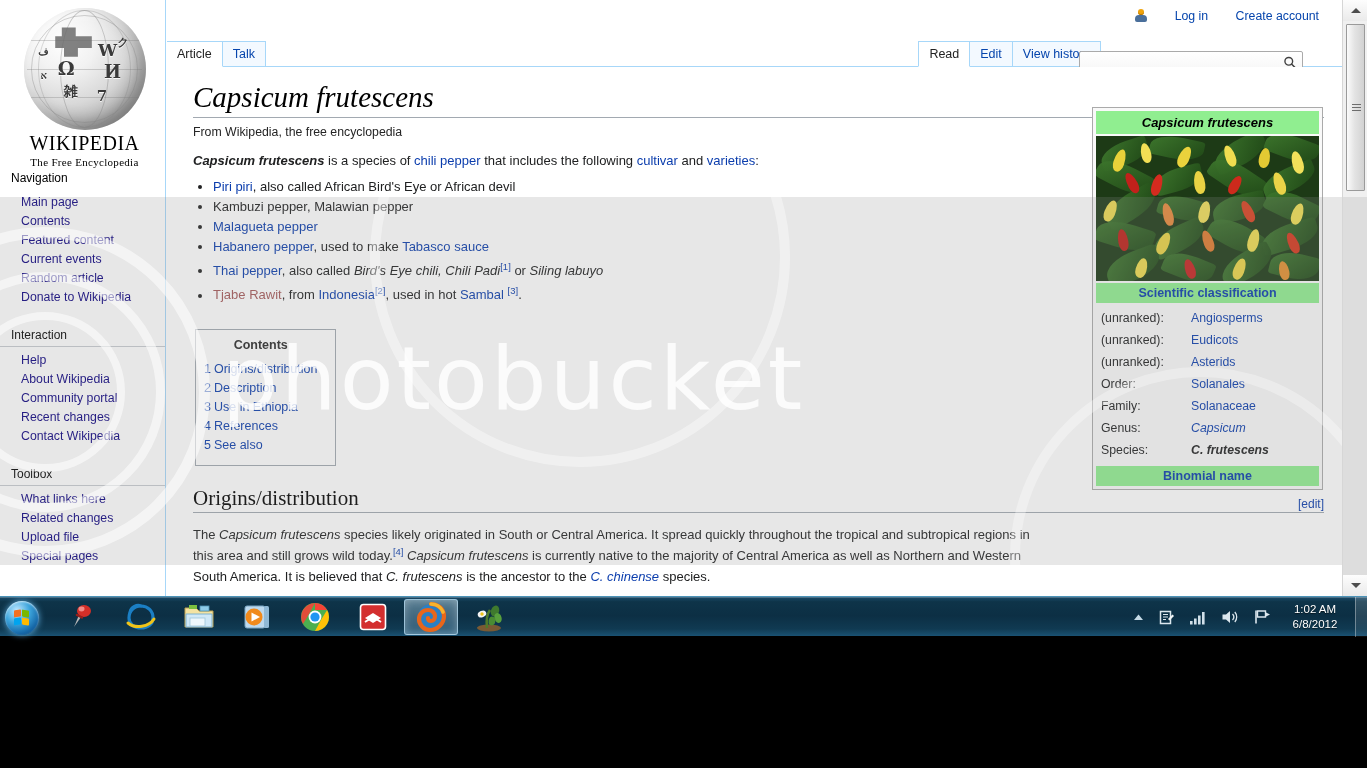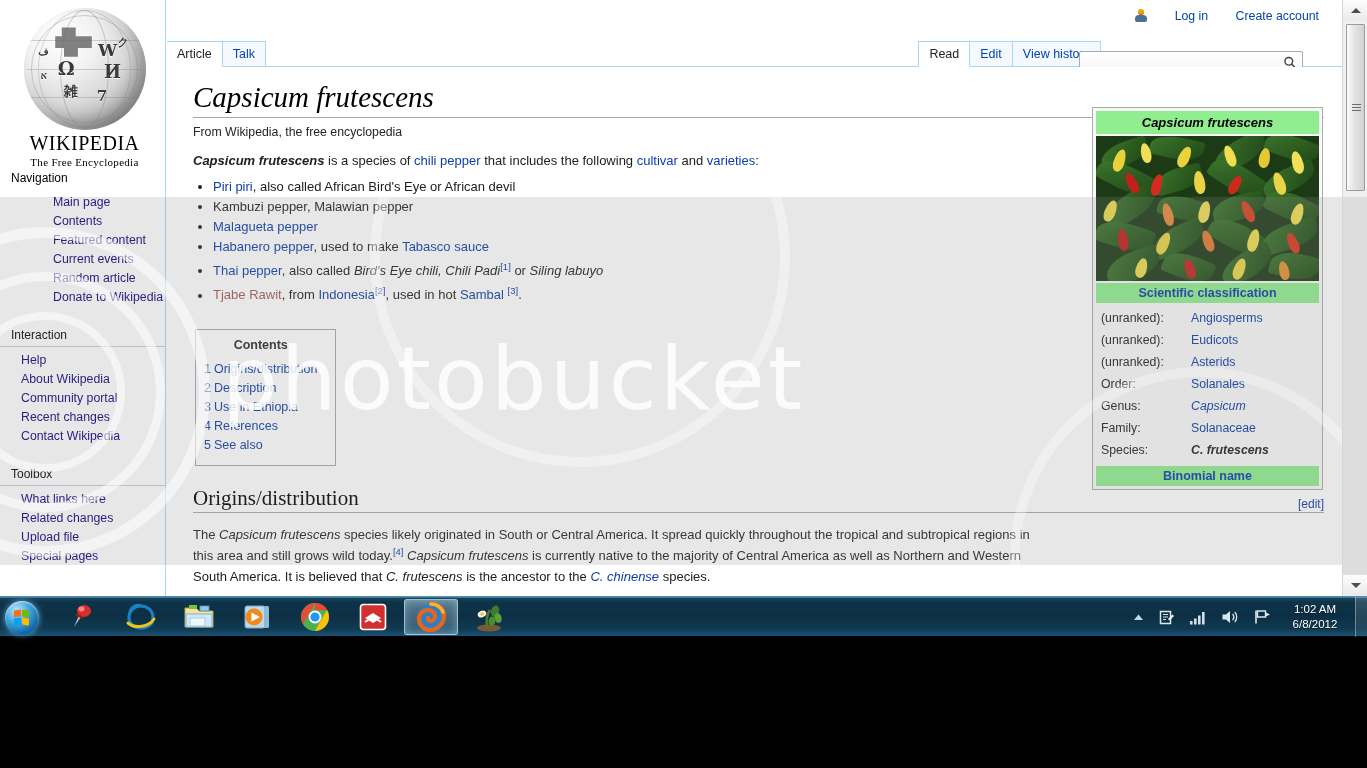--- a/index.html
+++ b/index.html
@@ -89,21 +89,21 @@
   .wikitext .small { font-size: 11px; margin-top: 1px; }
 
   .portal { margin-top: 0; }
   .portal-h {
     color: #000000;
     font-size: 12px;
     padding: 3px 0 4px 11px;
     font-weight: normal;
   }
   .portal-body { border-top: 1px solid #c8ccd1; }
-  .portal:first-of-type .portal-body { border-top: none; padding-left: 32px; }
+  .portal:first-of-type .portal-body { border-top: none; }
   .portal ul { list-style: none; margin: 0; padding: 4px 0 6px 0; }
   .portal li { padding: 0; }
   .portal li a {
     display: block;
     color: #0b0080;
     font-size: 12.3px;
     text-decoration: none;
     padding: 2px 0 2px 21px;
     line-height: 15px;
   }
@@ -707,26 +707,26 @@
         </div>
         <div class="tx-row">
           <div class="tx-k">(unranked):</div>
           <div class="tx-v">Asterids</div>
         </div>
         <div class="tx-row">
           <div class="tx-k">Order:</div>
           <div class="tx-v">Solanales</div>
         </div>
         <div class="tx-row">
+          <div class="tx-k">Family:</div>
+          <div class="tx-v">Solanaceae</div>
+        </div>
+        <div class="tx-row">
           <div class="tx-k">Genus:</div>
           <div class="tx-v ital">Capsicum</div>
-        </div>
-        <div class="tx-row">
-          <div class="tx-k">Family:</div>
-          <div class="tx-v">Solanaceae</div>
         </div>
         <div class="tx-row">
           <div class="tx-k">Species:</div>
           <div class="tx-v bold">C. frutescens</div>
         </div>
       </div>
       <div class="tx-bin">Binomial name</div>
     </div>
 
     <div id="greyband"></div>

